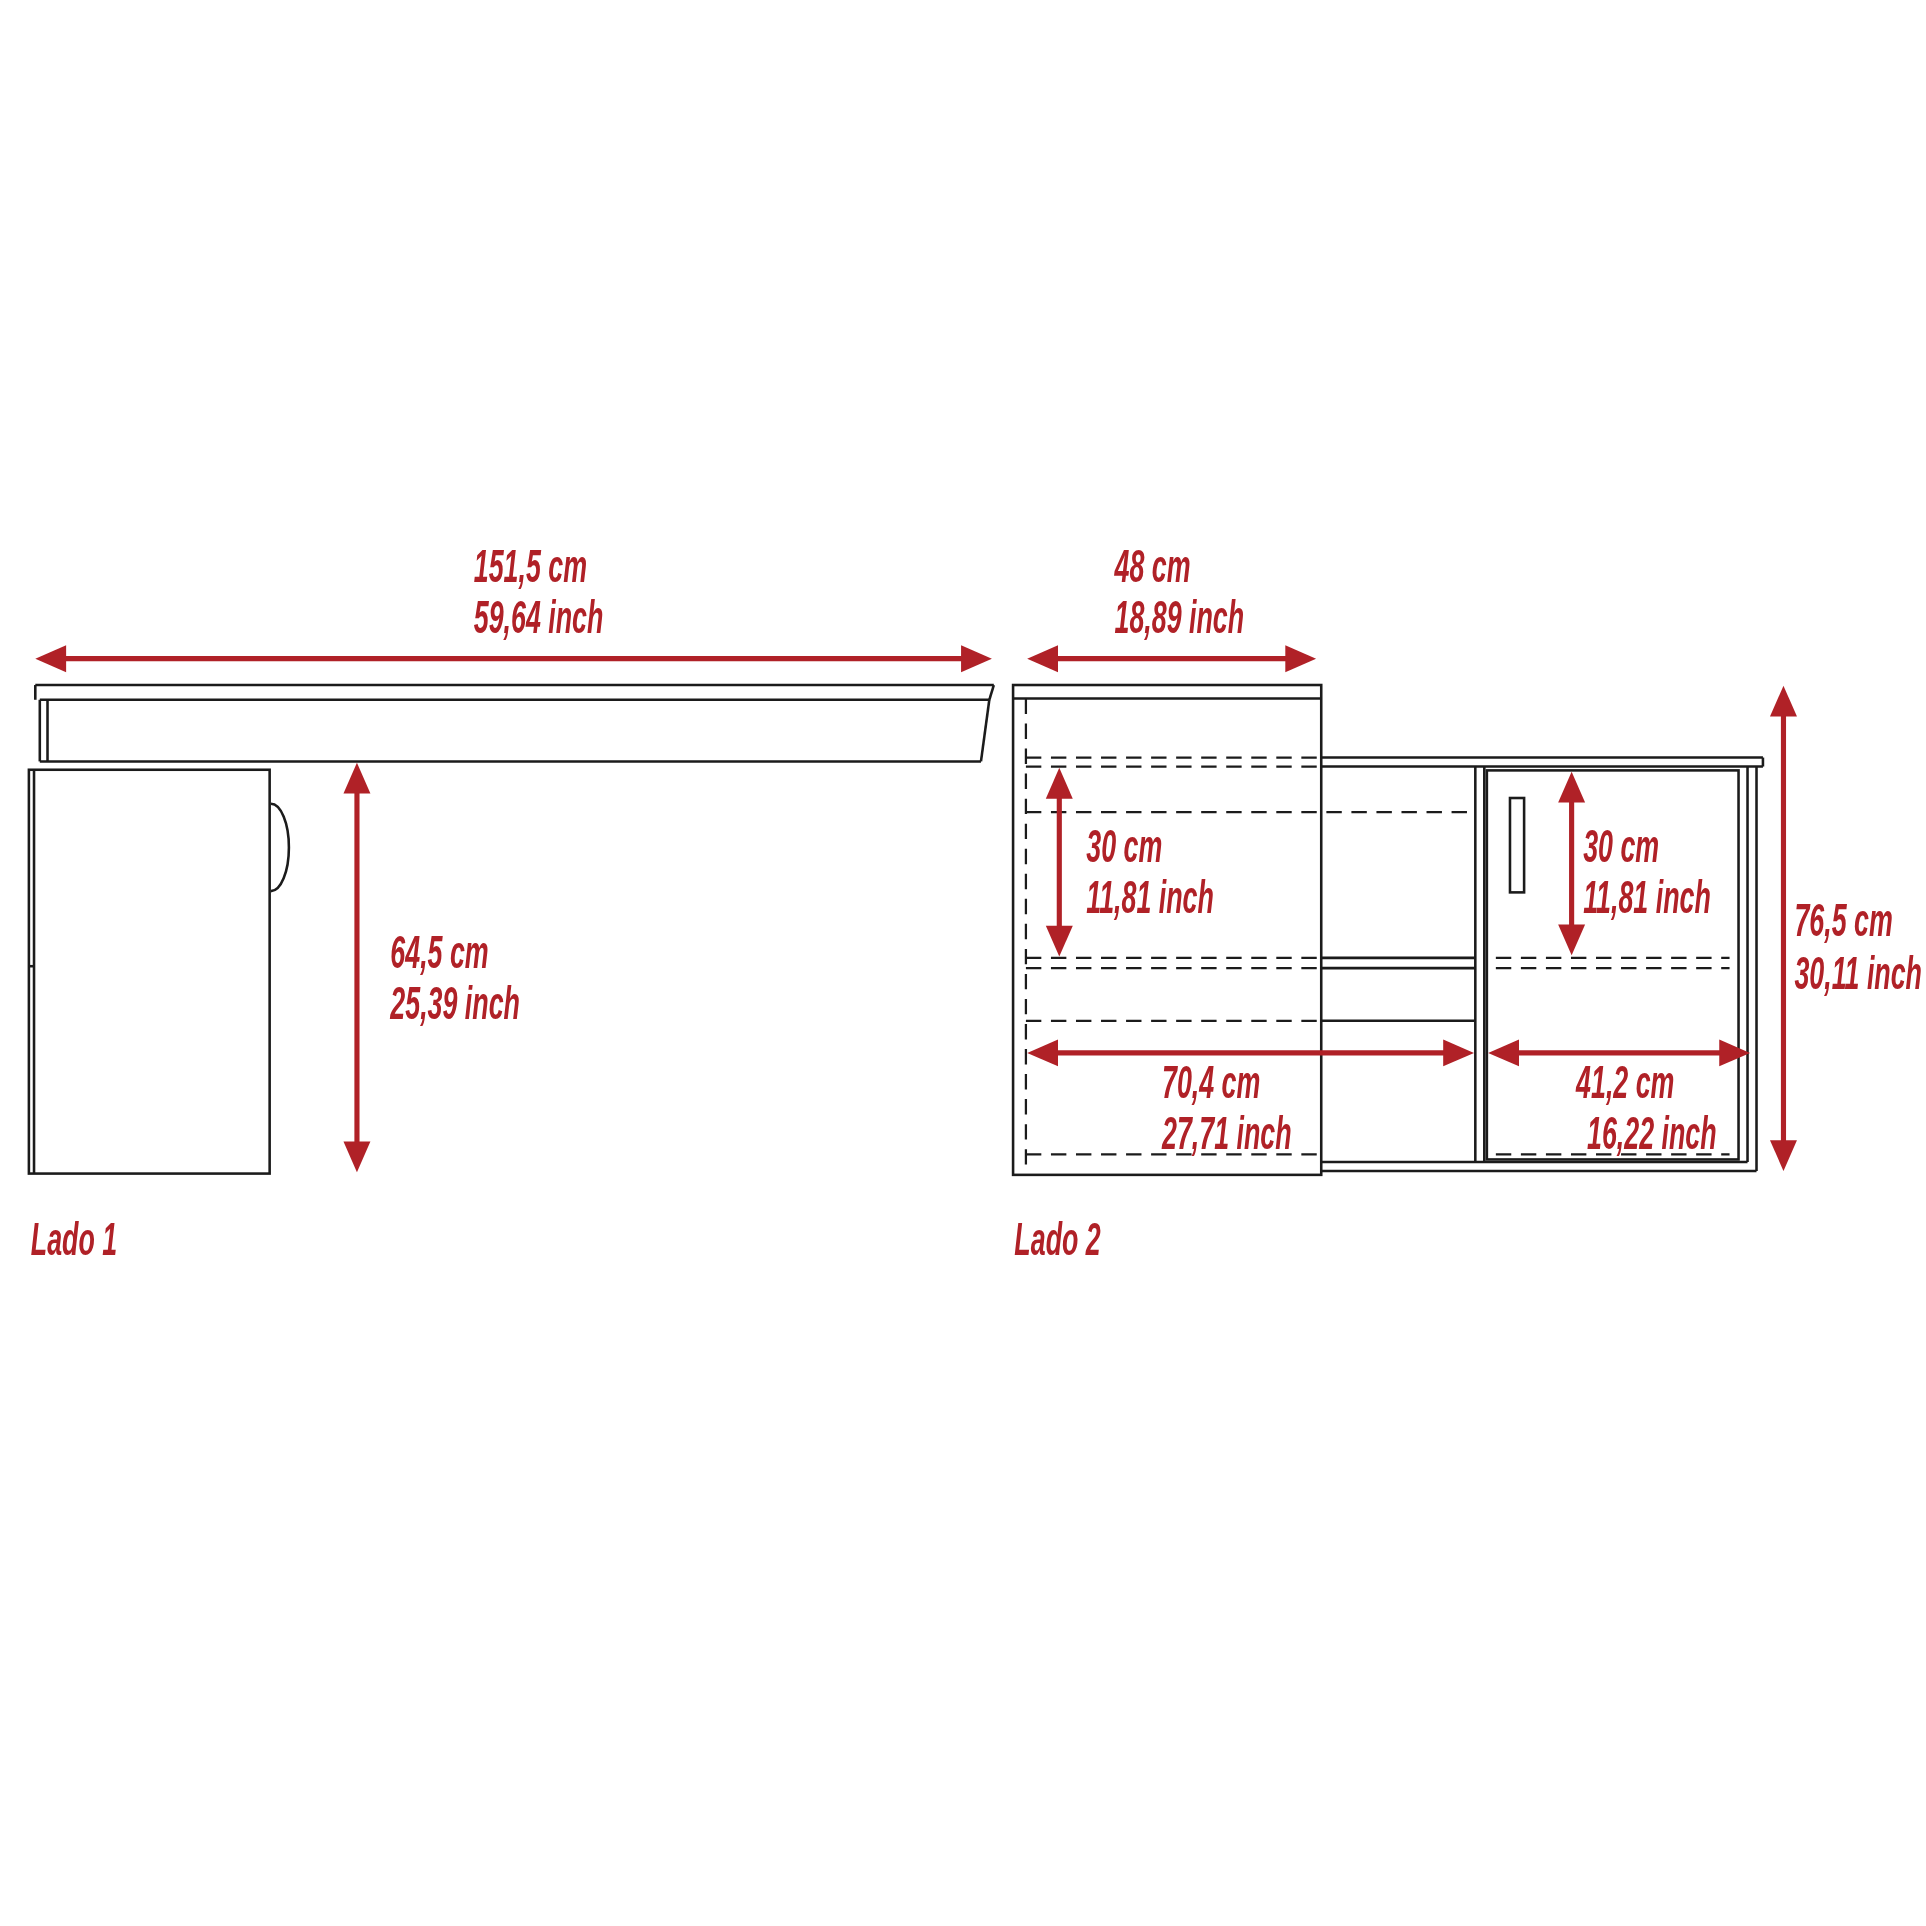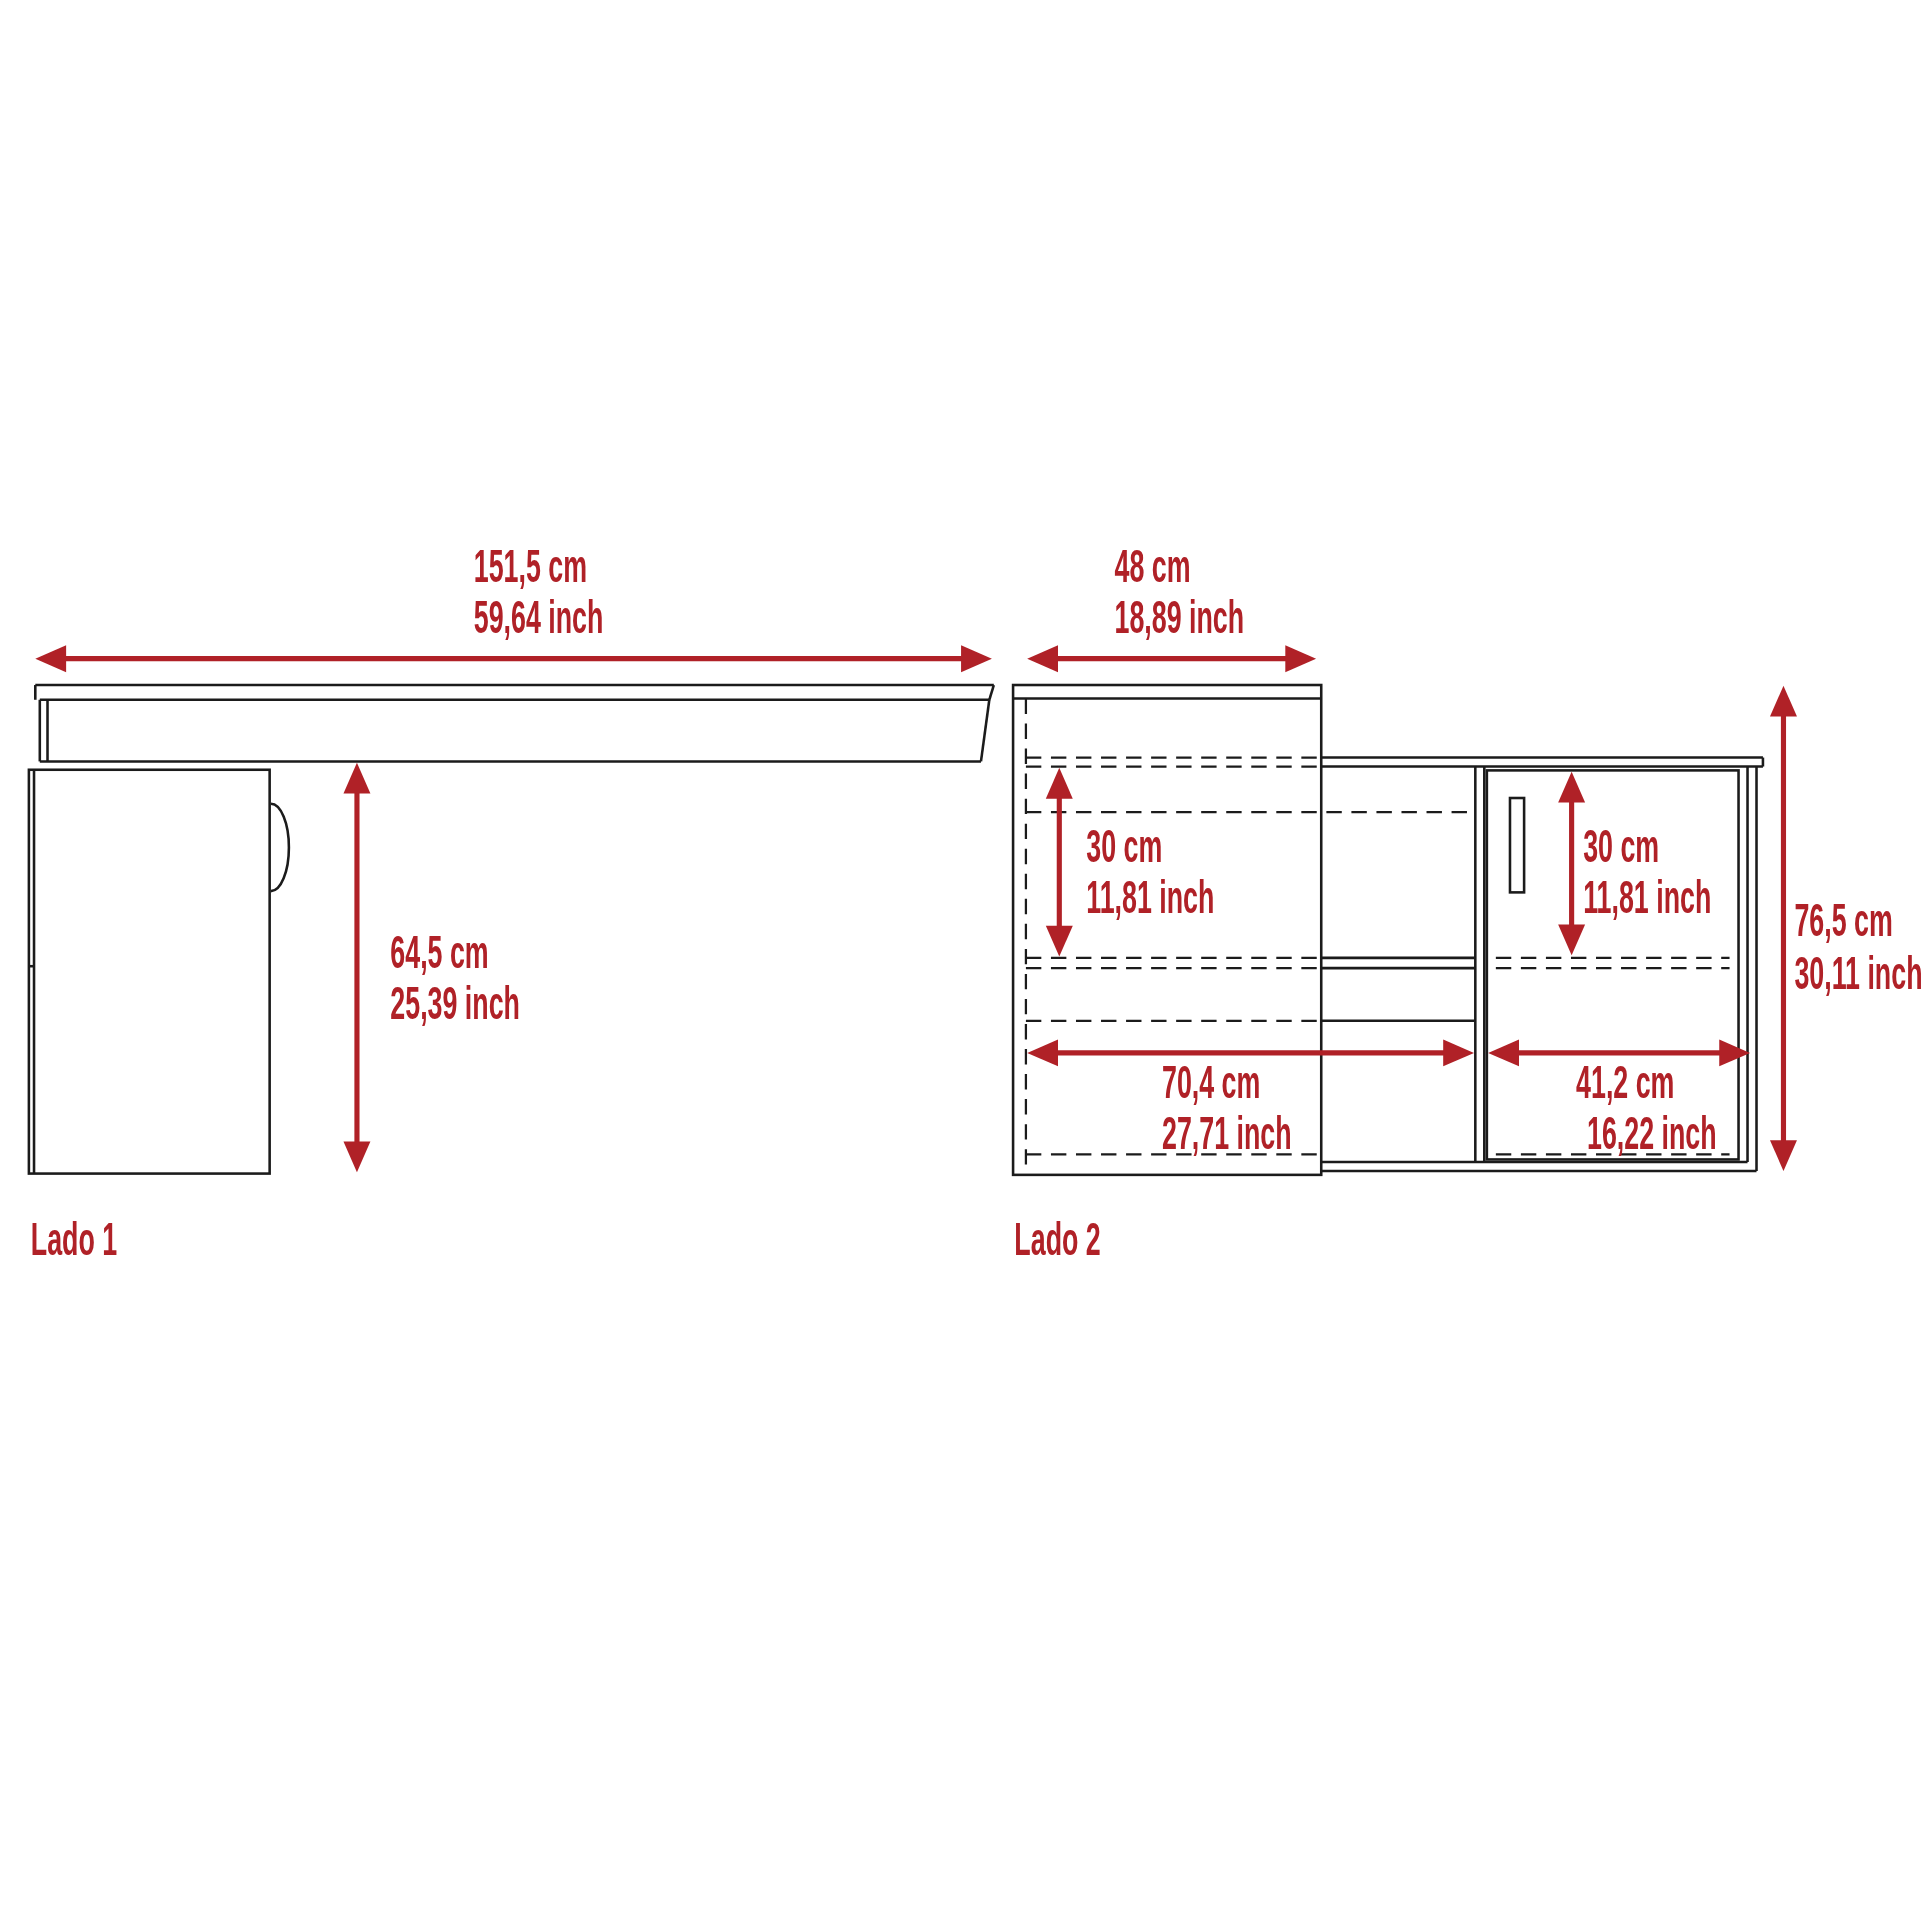--- a/index.html
+++ b/index.html
@@ -6,20 +6,21 @@
     --red:#B02127;
     --ink:#1B1B1B;
     --bg:#FFFFFF;
   }
   html,body{margin:0;padding:0;background:var(--bg);}
   .canvas{
     position:relative;
     width:1622px;height:1926px;
     background:var(--bg);
     font-family:"Liberation Sans", sans-serif;
+    font-style:italic;
   }
   svg{display:block;}
   .solid{stroke:var(--ink);stroke-width:4;fill:none;}
   .dashed{stroke:var(--ink);stroke-width:3.5;fill:none;stroke-dasharray:24 15;}
   .dimline{stroke:var(--red);stroke-width:8;fill:none;}
   .dimhead{fill:var(--red);stroke:none;}
   .dim-label text{
     font-family:"Liberation Sans", sans-serif;
     font-weight:bold;
     font-size:72px;

